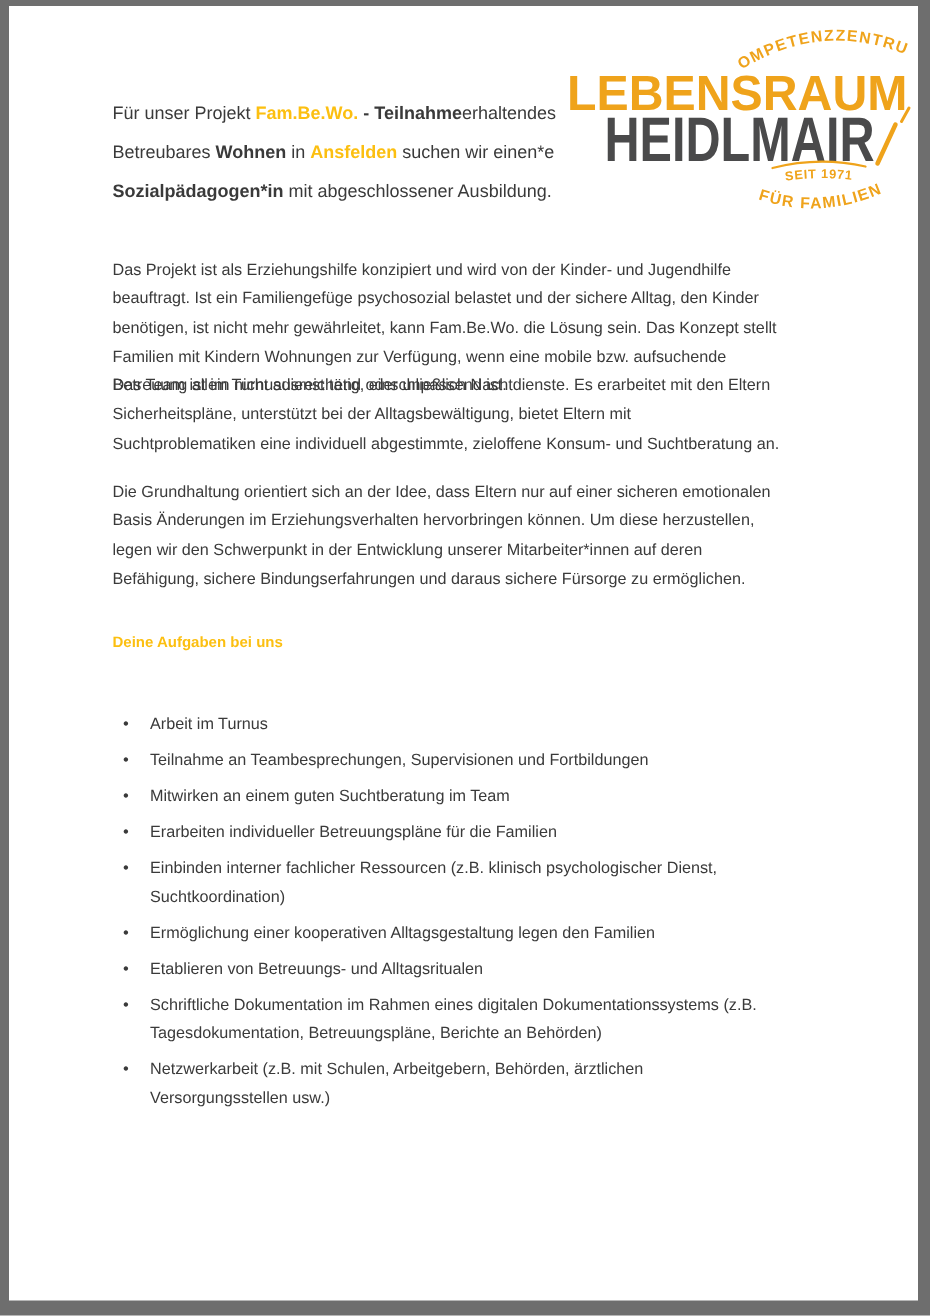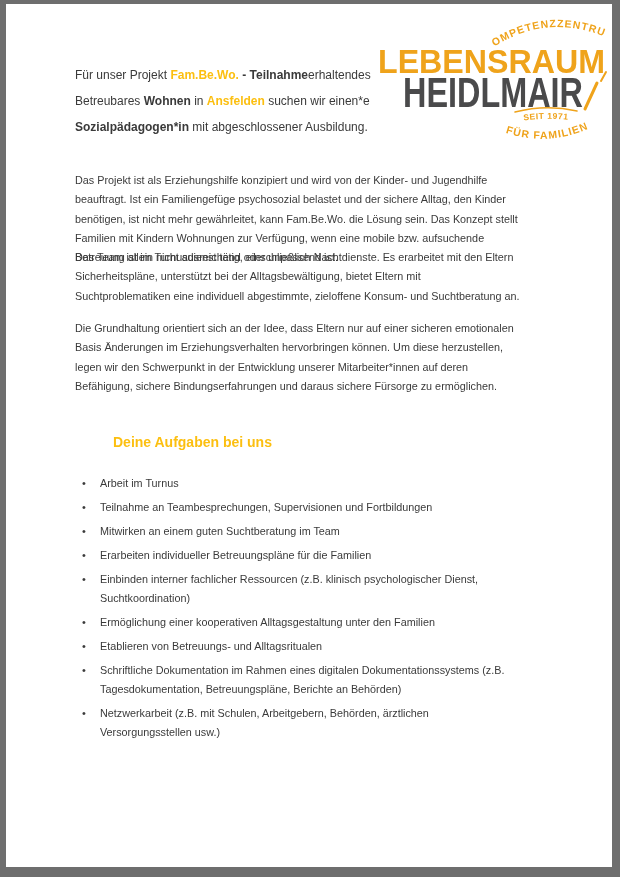--- a/index.html
+++ b/index.html
@@ -36,24 +36,23 @@
   .para{
     position:absolute; left:69px; width:512px;
     font-size:10.8px; line-height:19.3px; color:var(--text);
     white-space:pre-line;
   }
   .para1{top:167px;}
   .para2{top:244px;}
   .para3{top:315px;}
   
   .tasks-heading{
-    position:absolute; left:69px; top:431px;
-    font-size:14px; font-weight:bold; color:var(--accent);
+    position:absolute; left:69px; top:418px;
+    font-size:10px; font-weight:bold; color:var(--accent);
     line-height:14px;
-    margin-left:38px;
   }
   ul.tasks{
     position:absolute; left:76px; top:470px; width:486px;
     list-style:none;
   }
   ul.tasks li{
     position:relative; padding-left:18px; margin-bottom:5px;
     font-size:10.8px; line-height:19px; color:var(--text);
   }
   ul.tasks li::before{
@@ -118,21 +117,21 @@
 Befähigung, sichere Bindungserfahrungen und daraus sichere Fürsorge zu ermöglichen.</p>
 
   <h2 class="tasks-heading">Deine Aufgaben bei uns</h2>
   <ul class="tasks">
     <li><span class="li-text">Arbeit im Turnus</span></li>
     <li><span class="li-text">Teilnahme an Teambesprechungen, Supervisionen und Fortbildungen</span></li>
     <li><span class="li-text">Mitwirken an einem guten Suchtberatung im Team</span></li>
     <li><span class="li-text">Erarbeiten individueller Betreuungspläne für die Familien</span></li>
     <li><span class="li-text">Einbinden interner fachlicher Ressourcen (z.B. klinisch psychologischer Dienst,
 Suchtkoordination)</span></li>
-    <li><span class="li-text">Ermöglichung einer kooperativen Alltagsgestaltung unter den Familien</span></li>
+    <li><span class="li-text">Ermöglichung einer kooperativen Alltagsgestaltung legen den Familien</span></li>
     <li><span class="li-text">Etablieren von Betreuungs- und Alltagsritualen</span></li>
     <li><span class="li-text">Schriftliche Dokumentation im Rahmen eines digitalen Dokumentationssystems (z.B.
 Tagesdokumentation, Betreuungspläne, Berichte an Behörden)</span></li>
     <li><span class="li-text">Netzwerkarbeit (z.B. mit Schulen, Arbeitgebern, Behörden, ärztlichen
 Versorgungsstellen usw.)</span></li>
   </ul>
 
 </div>
 
 </body></html>

